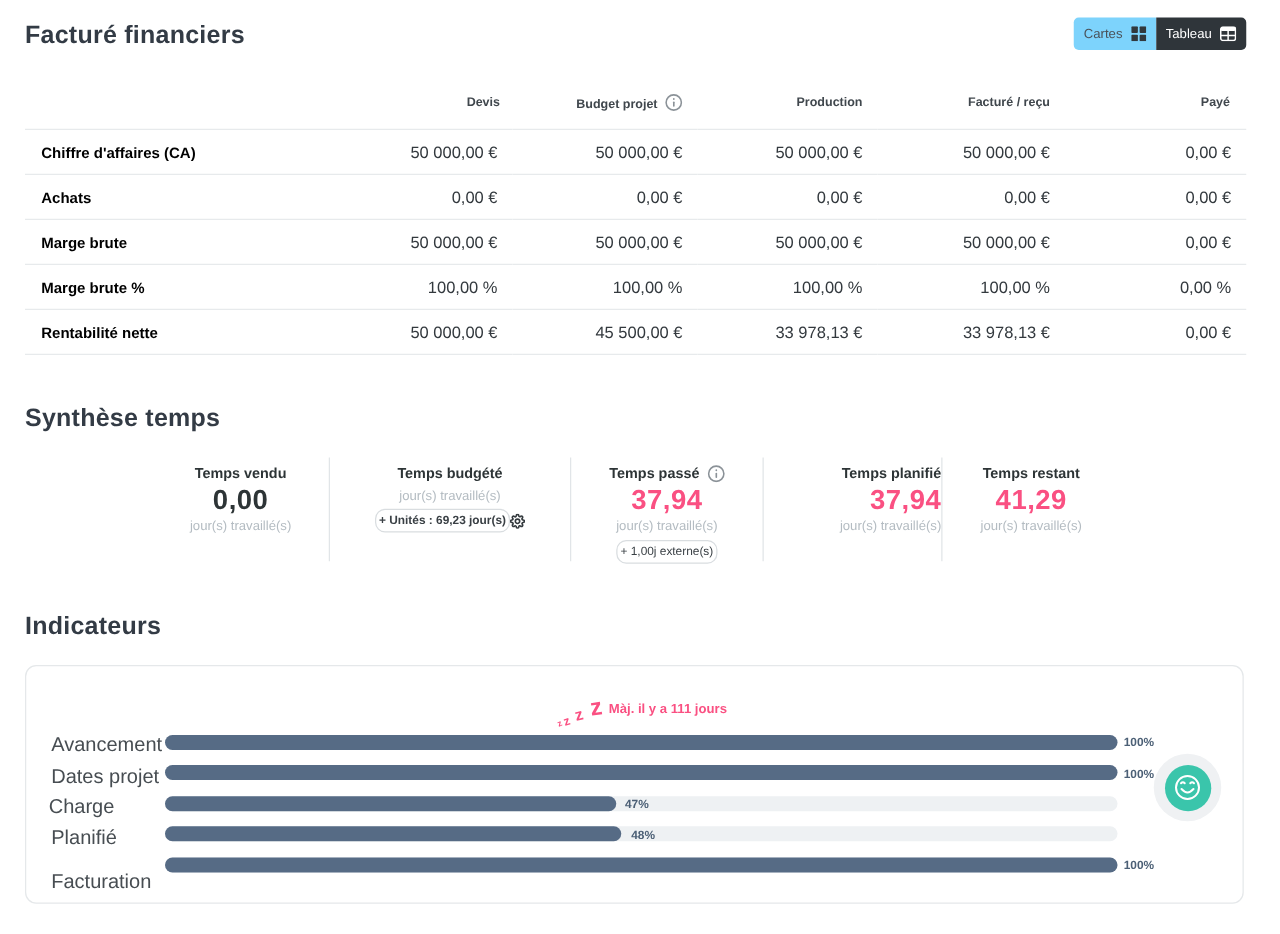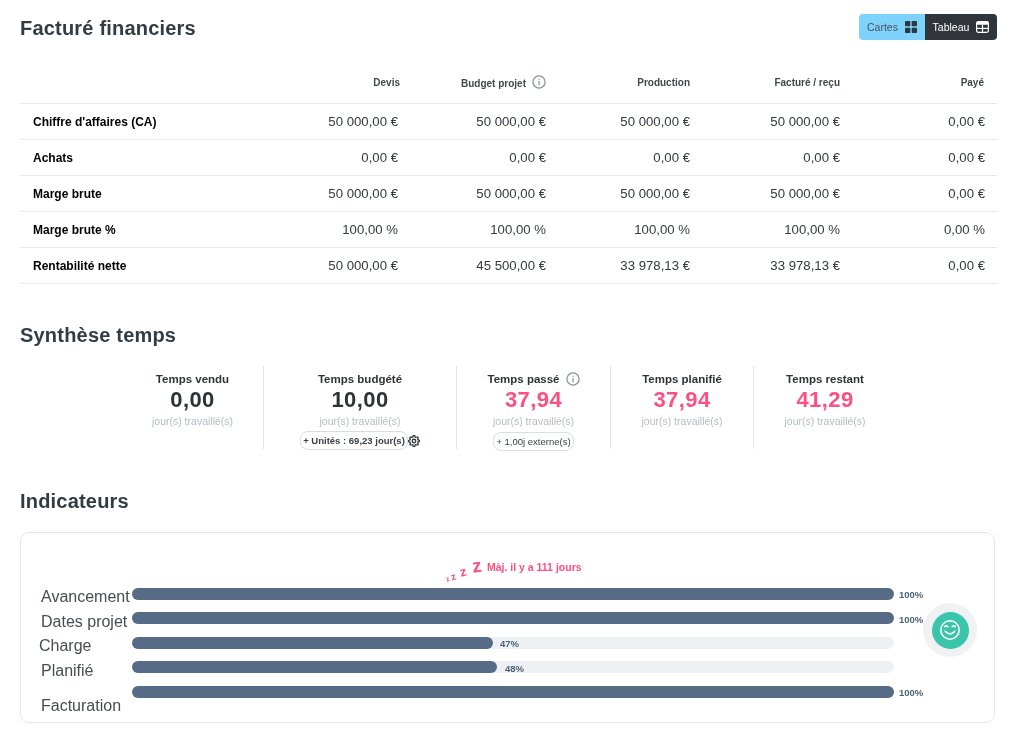--- a/index.html
+++ b/index.html
@@ -133,41 +133,40 @@
 
   <h1 class="sec abs" style="left:20px; top:324px; font-size:20px;">Synthèse temps</h1>
 
   <div class="stat sep" style="left:122px; width:142px;">
     <div class="lab">Temps vendu</div>
     <div class="num">0,00</div>
     <div class="sub">jour(s) travaillé(s)</div>
   </div>
   <div class="stat sep" style="left:264px; width:193px;">
     <div class="lab">Temps budgété</div>
-    <div class="num">10,00</div>
     <div class="sub">jour(s) travaillé(s)</div>
     <div style="margin-top:4px; display:flex; align-items:center; justify-content:center; gap:0;font-weight:bold;">
       <span class="pill">+ Unités : 69,23 jour(s)</span>
       <svg width="12" height="12" viewBox="0 0 24 24" fill="none" stroke="#343a3e" stroke-width="2.6">
         <path d="M12 15.5a3.5 3.5 0 1 0 0-7 3.5 3.5 0 0 0 0 7z"></path>
         <path d="M19.4 15a1.65 1.65 0 0 0 .33 1.82l.06.06a2 2 0 1 1-2.83 2.83l-.06-.06a1.65 1.65 0 0 0-1.82-.33 1.65 1.65 0 0 0-1 1.51V21a2 2 0 1 1-4 0v-.09a1.65 1.65 0 0 0-1-1.51 1.65 1.65 0 0 0-1.82.33l-.06.06a2 2 0 1 1-2.83-2.83l.06-.06a1.65 1.65 0 0 0 .33-1.82 1.65 1.65 0 0 0-1.51-1H3a2 2 0 1 1 0-4h.09a1.65 1.65 0 0 0 1.51-1 1.65 1.65 0 0 0-.33-1.82l-.06-.06a2 2 0 1 1 2.83-2.83l.06.06a1.65 1.65 0 0 0 1.82.33h.09a1.65 1.65 0 0 0 1-1.51V3a2 2 0 1 1 4 0v.09a1.65 1.65 0 0 0 1 1.51 1.65 1.65 0 0 0 1.82-.33l.06-.06a2 2 0 1 1 2.83 2.83l-.06.06a1.65 1.65 0 0 0-.33 1.82v.09a1.65 1.65 0 0 0 1.51 1H21a2 2 0 1 1 0 4h-.09a1.65 1.65 0 0 0-1.51 1z"></path>
       </svg>
     </div>
   </div>
   <div class="stat sep" style="left:457px; width:154px;">
     <div class="lab" style="display:flex; align-items:center; justify-content:center; gap:6px;">Temps passé <svg width="14" height="14" viewBox="0 0 14 14">
         <circle cx="7" cy="7" r="6.1" fill="none" stroke="#8b9298" stroke-width="1.25"></circle>
         <rect x="6.4" y="6.1" width="1.3" height="4.2" rx="0.6" fill="#8b9298"></rect>
         <rect x="6.4" y="3.4" width="1.3" height="1.5" rx="0.6" fill="#8b9298"></rect>
       </svg></div>
     <div class="num pink">37,94</div>
     <div class="sub">jour(s) travaillé(s)</div>
     <div style="margin-top:4px;"><span class="pill">+ 1,00j externe(s)</span></div>
   </div>
-  <div class="stat sep" style="left:611px; width:143px;">
+  <div class="stat sep" style="left:611px; width:143px;text-align:right;">
     <div class="lab">Temps planifié</div>
     <div class="num pink">37,94</div>
     <div class="sub">jour(s) travaillé(s)</div>
   </div>
   <div class="stat" style="left:754px; width:142px;">
     <div class="lab">Temps restant</div>
     <div class="num pink">41,29</div>
     <div class="sub">jour(s) travaillé(s)</div>
   </div>
 

